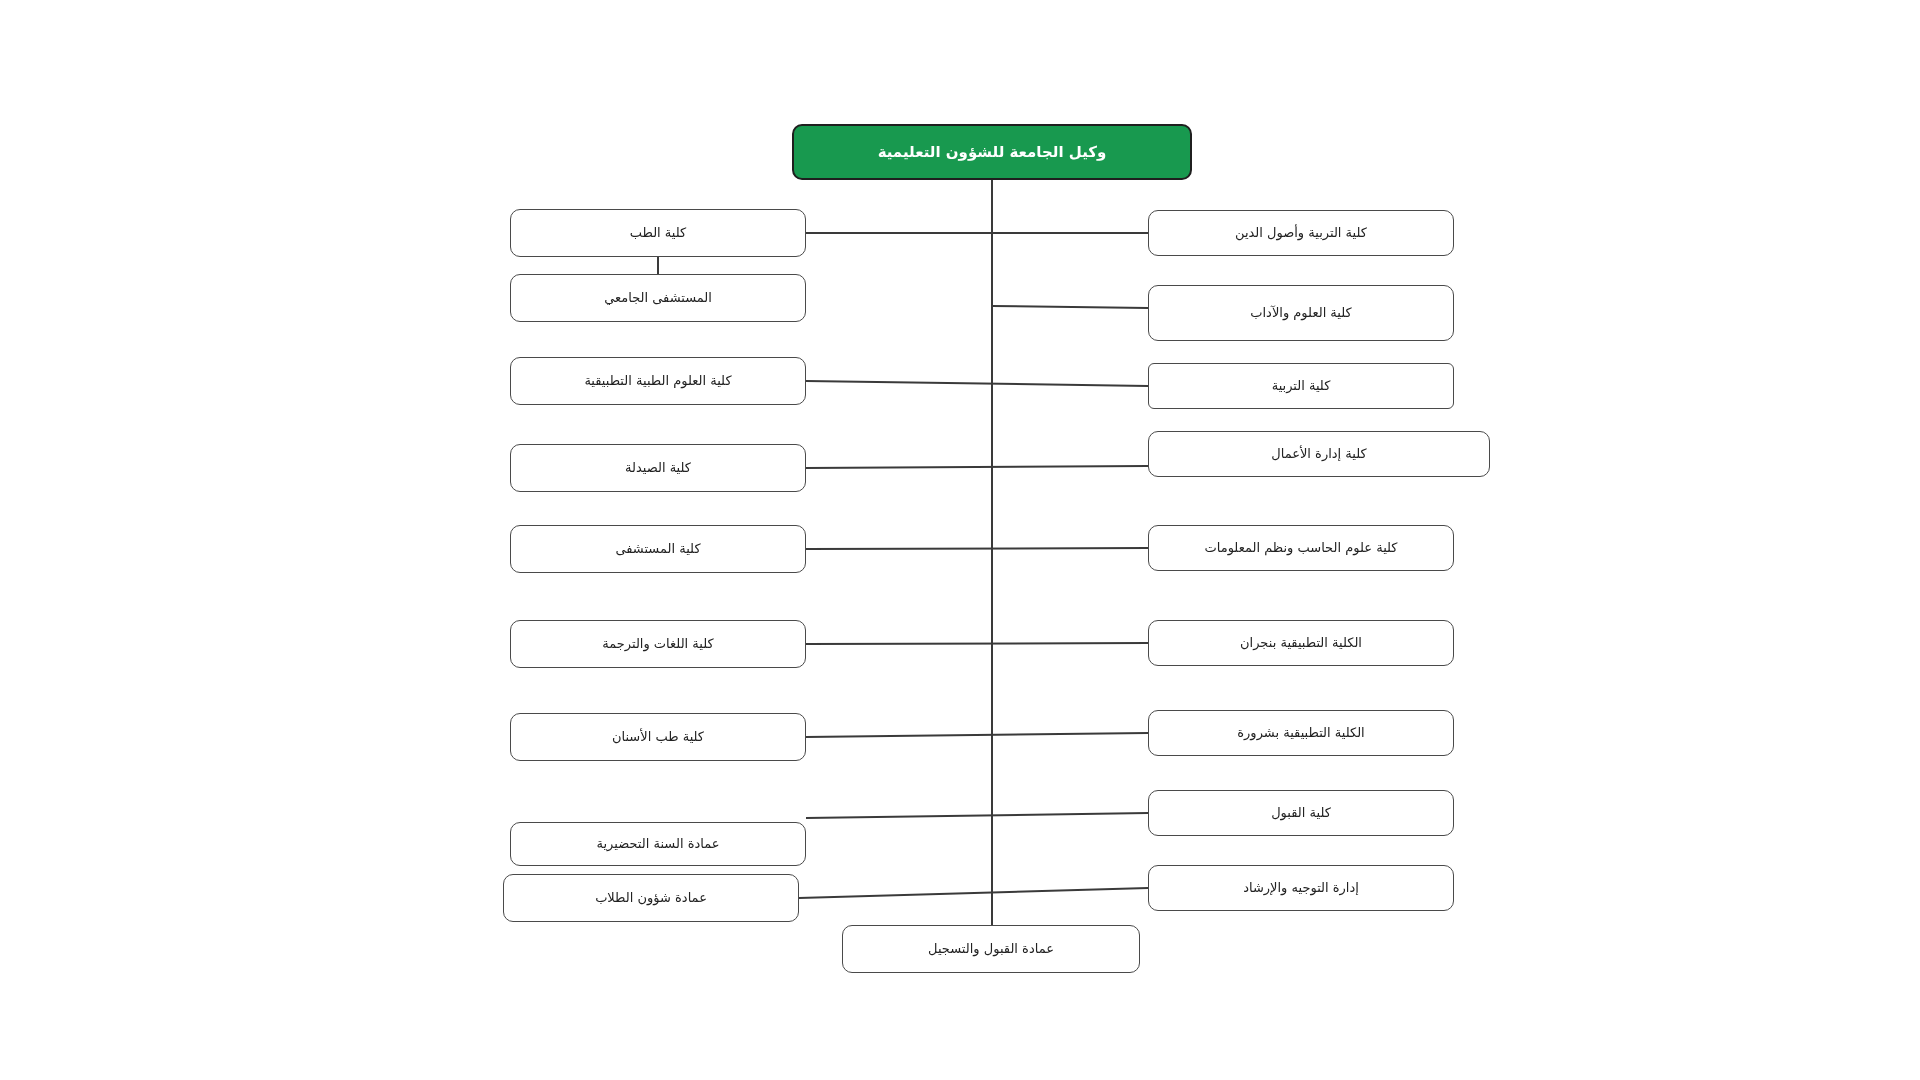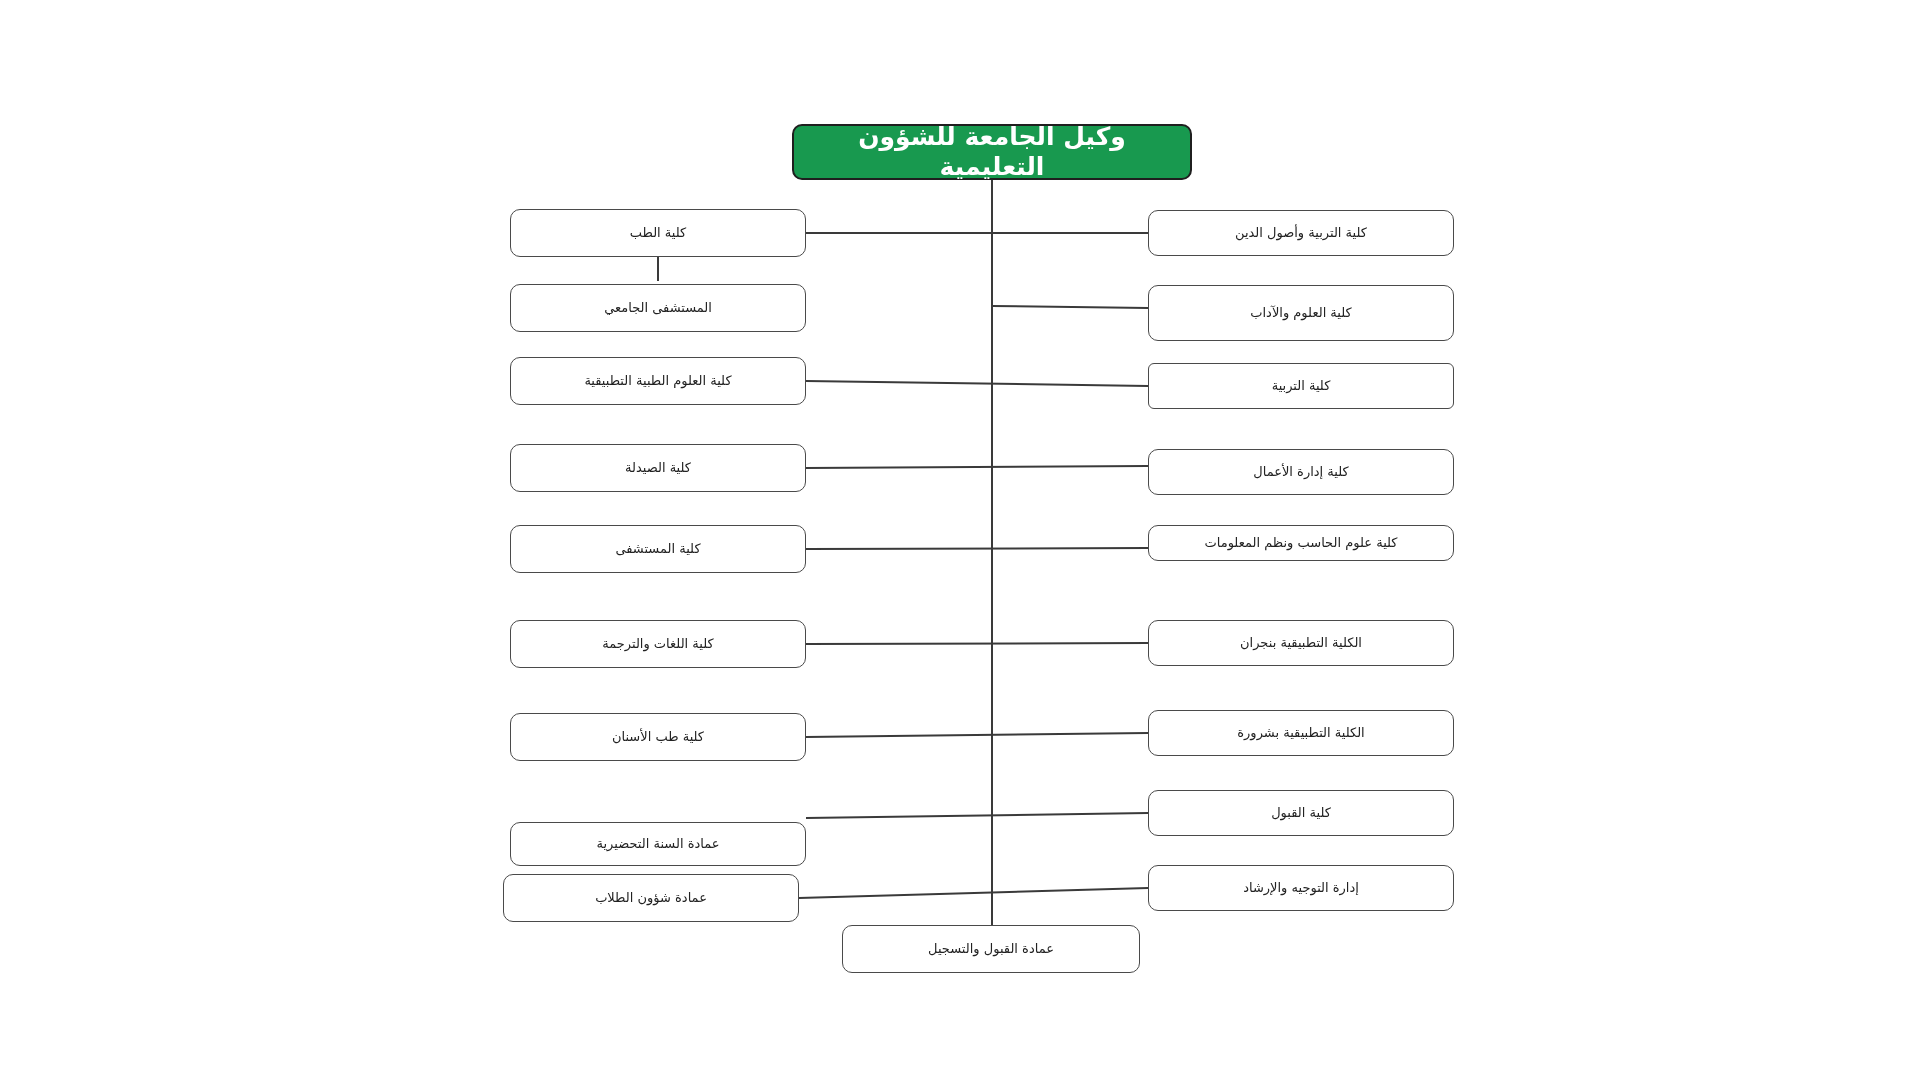--- a/index.html
+++ b/index.html
@@ -47,21 +47,21 @@
     font-weight: 500;
     direction: rtl;
     text-align: center;
     line-height: 1.2;
     padding: 2px 10px;
   }
   .node-root {
     background: var(--root-bg);
     border: 2px solid var(--root-border);
     color: var(--root-text);
-    font-size: 25px;
+    font-size: 15px;
     font-weight: 700;
     border-radius: 10px;
   }
 </style>
 </head>
 <body>
 
 <div class="canvas">
 
   <svg class="connectors" viewBox="0 0 1920 1080" xmlns="http://www.w3.org/2000/svg">
@@ -74,34 +74,34 @@
     <line x1="806" y1="549" x2="1148" y2="548"></line>
     <line x1="806" y1="644" x2="1148" y2="643"></line>
     <line x1="806" y1="737" x2="1148" y2="733"></line>
     <line x1="806" y1="818" x2="1148" y2="813"></line>
     <line x1="799" y1="898" x2="1148" y2="888"></line>
   </svg>
 
   <div class="node node-root" style="left:792px; top:124px; width:400px; height:56px;">وكيل الجامعة للشؤون التعليمية</div>
 
   <div class="node" style="left:510px; top:209px; width:296px; height:48px;">كلية الطب</div>
-  <div class="node" style="left:510px; top:284px; width:296px; height:48px;">المستشفى الجامعي</div>
+  <div class="node" style="left:510px; top:274px; width:296px; height:48px;">المستشفى الجامعي</div>
   <div class="node" style="left:510px; top:357px; width:296px; height:48px;">كلية العلوم الطبية التطبيقية</div>
   <div class="node" style="left:510px; top:444px; width:296px; height:48px;">كلية الصيدلة</div>
   <div class="node" style="left:510px; top:525px; width:296px; height:48px;">كلية المستشفى</div>
   <div class="node" style="left:510px; top:620px; width:296px; height:48px;">كلية اللغات والترجمة</div>
   <div class="node" style="left:510px; top:713px; width:296px; height:48px;">كلية طب الأسنان</div>
   <div class="node" style="left:510px; top:822px; width:296px; height:44px;">عمادة السنة التحضيرية</div>
   <div class="node" style="left:503px; top:874px; width:296px; height:48px;">عمادة شؤون الطلاب</div>
 
   <div class="node" style="left:1148px; top:210px; width:306px; height:46px;">كلية التربية وأصول الدين</div>
   <div class="node" style="left:1148px; top:285px; width:306px; height:56px;">كلية العلوم والآداب</div>
   <div class="node" style="left:1148px; top:363px; width:306px; height:46px;border-radius:6px;">كلية التربية</div>
-  <div class="node" style="left:1148px; top:449px; width:306px; height:46px;text-align:right;">كلية إدارة الأعمال</div>
-  <div class="node" style="left:1148px; top:525px; width:306px; height:36px;">كلية علوم الحاسب ونظم المعلومات</div>
+  <div class="node" style="left:1148px; top:431px; width:342px; height:46px;text-align:right;">كلية إدارة الأعمال</div>
+  <div class="node" style="left:1148px; top:525px; width:306px; height:46px;">كلية علوم الحاسب ونظم المعلومات</div>
   <div class="node" style="left:1148px; top:620px; width:306px; height:46px;">الكلية التطبيقية بنجران</div>
   <div class="node" style="left:1148px; top:710px; width:306px; height:46px;">الكلية التطبيقية بشرورة</div>
   <div class="node" style="left:1148px; top:790px; width:306px; height:46px;">كلية القبول</div>
   <div class="node" style="left:1148px; top:865px; width:306px; height:46px;">إدارة التوجيه والإرشاد</div>
 
   <div class="node" style="left:842px; top:925px; width:298px; height:48px;">عمادة القبول والتسجيل</div>
 
 </div>
 
 </body></html>

